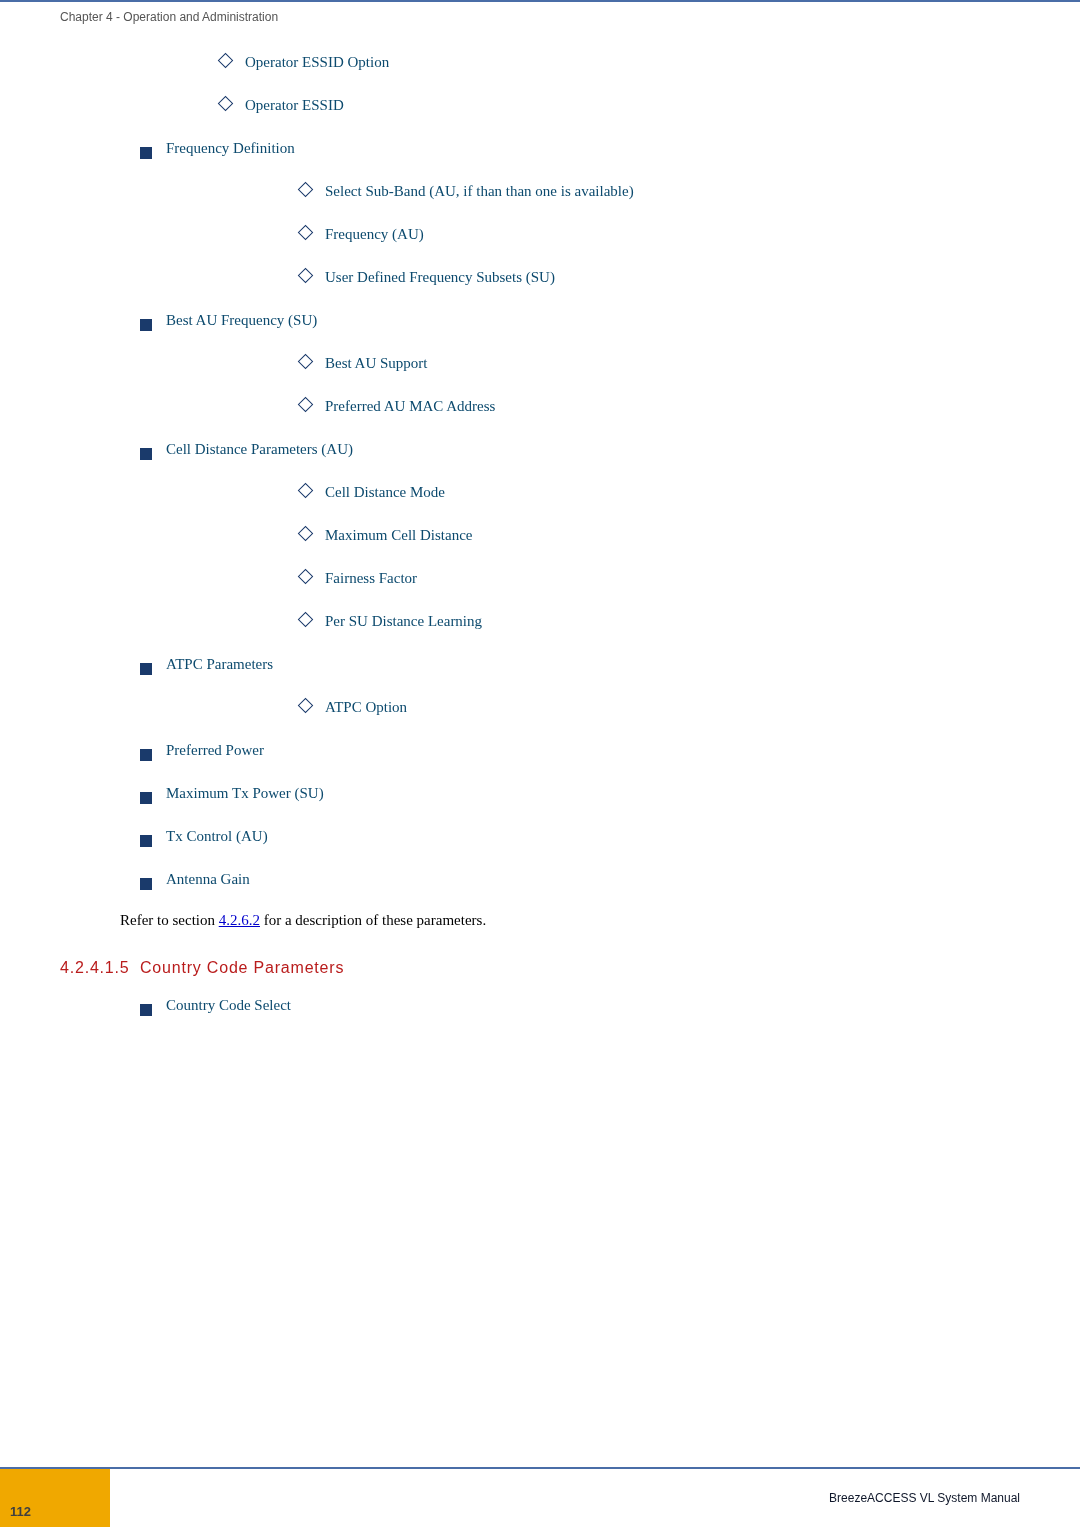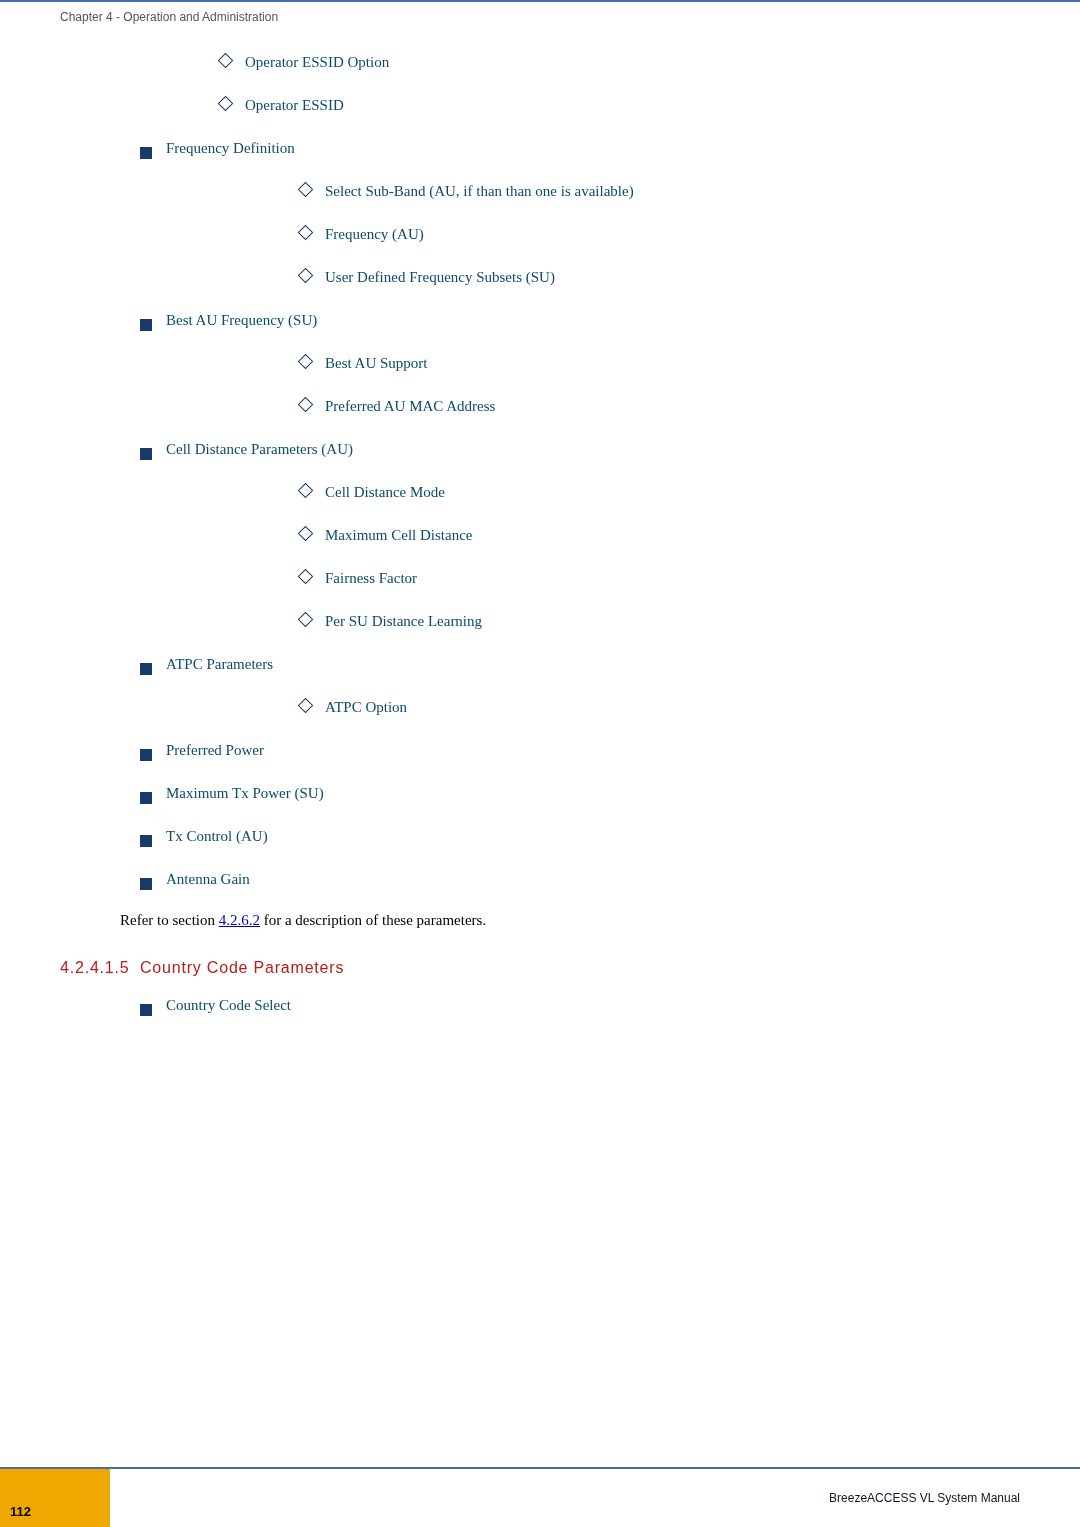--- a/index.html
+++ b/index.html
@@ -128,21 +128,21 @@
       height: 100%;
       display: flex;
       align-items: flex-end;
       padding: 8px 10px;
     }
 
     .footer-page-number {
       font-family: Arial, sans-serif;
       font-size: 13px;
       font-weight: bold;
-      color: #000000;
+      color: #404040;
     }
 
     .footer-right {
       flex: 1;
       display: flex;
       align-items: center;
       justify-content: flex-end;
       padding-right: 60px;
     }
 

